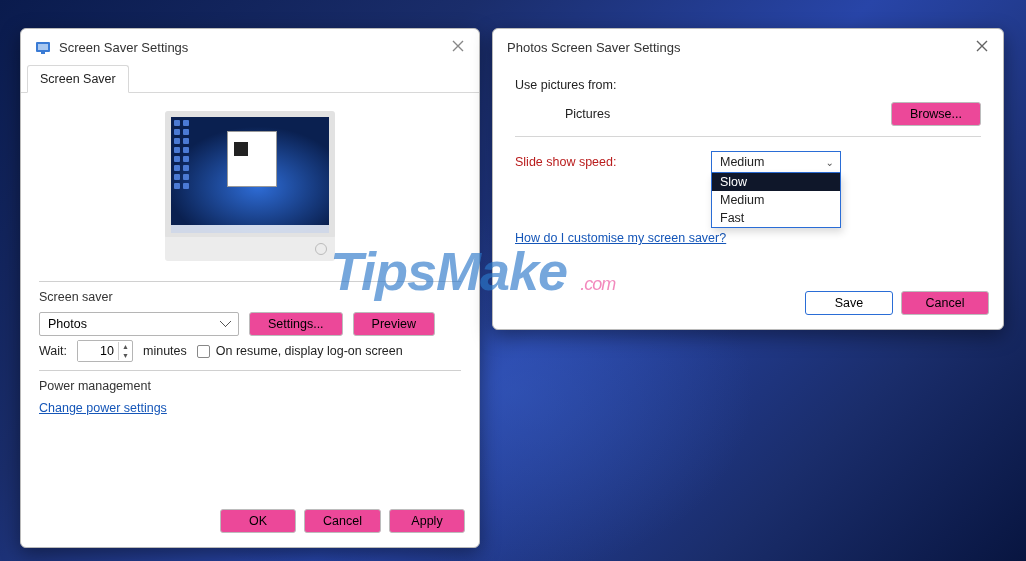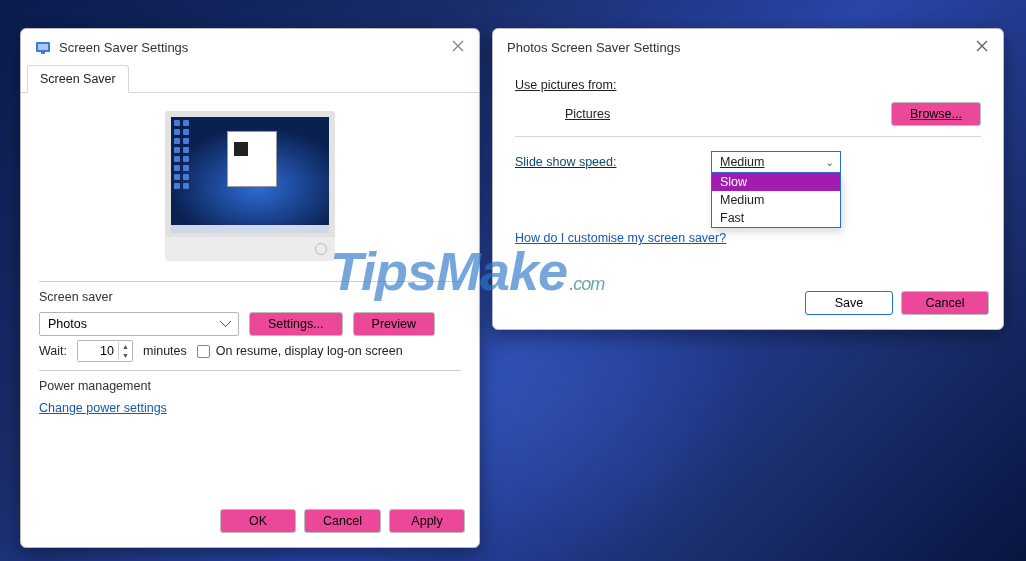--- a/index.html
+++ b/index.html
@@ -68,45 +68,45 @@
 .spin input { border:0; width:40px; text-align:right; padding:3px 4px; font-size:12.5px; outline:none; }
 .spin .arrows { width:14px; display:flex; flex-direction:column; border-left:1px solid #ccc; }
 .spin .arrows span { height:9px; display:flex; align-items:center; justify-content:center; font-size:7px; line-height:1; color:#555; }
 .chk { display:inline-flex; align-items:center; gap:6px; }
 .chk .box { width:13px; height:13px; border:1px solid #888; border-radius:2px; background:#fff; }
 .link { color:#1556b8; text-decoration:underline; cursor:default; font-size:12.5px; }
 
 .footer { display:flex; justify-content:flex-end; gap:8px; padding:10px 14px 14px; }
 
 
-.win-right .body { padding: 8px 22px 8px; text-decoration: underline; }
+.win-right .body { padding: 8px 22px 8px; }
 .r-row { display:flex; align-items:center; margin: 10px 0; }
-.r-label { width: 140px; font-size:12.5px; color:#0c4a6e; }
+.r-label { width: 140px; font-size:12.5px; color:#b91c1c; }
 .r-value { flex:1; font-size:12.5px; }
 .hr { border:0; border-top:1px solid #d6d6d6; margin:8px 0 14px; }
 .combo {
   width:130px; border:1px solid #2a6dd6; background:#fff; font-size:12.5px; padding:3px 22px 3px 8px; position:relative;
 }
 .combo .caret { position:absolute; right:6px; top:50%; transform:translateY(-50%); font-size:10px; color:#555; }
 .dropdown {
   position:absolute; width:130px; border:1px solid #2a6dd6; border-top:0; background:#fff; z-index:5;
   box-shadow: 2px 4px 8px rgba(0,0,0,.15);
 }
 .dropdown .opt { padding:2px 8px; font-size:12.5px; }
-.dropdown .opt.hl { background:#a21caf; color:#fff; }
+.dropdown .opt.hl { background:#0f172a; color:#fff; }
 
 .watermark {
   position:absolute; left:330px; top:240px; pointer-events:none; z-index:50;
   font-size:54px; font-weight:700; font-style:italic; letter-spacing:-1px;
   color:#2a77c9; opacity:.64; white-space:nowrap;
   font-family: Arial, sans-serif;
 }
 .watermark .first { color:#2a77c9; }
 .watermark .rest { color:#2a77c9; }
-.watermark .com { font-size:18px; font-style:italic; font-weight:400; color:#0f766e; margin-left:2px; }
+.watermark .com { font-size:18px; font-style:italic; font-weight:400; color:#ec4899; margin-left:13px; }
 </style>
 </head>
 <body>
 
 <div class="bg-swirl"></div>
 
 <div class="window win-left">
   <div class="titlebar">
     <span class="icon">
       <svg viewBox="0 0 16 16">

